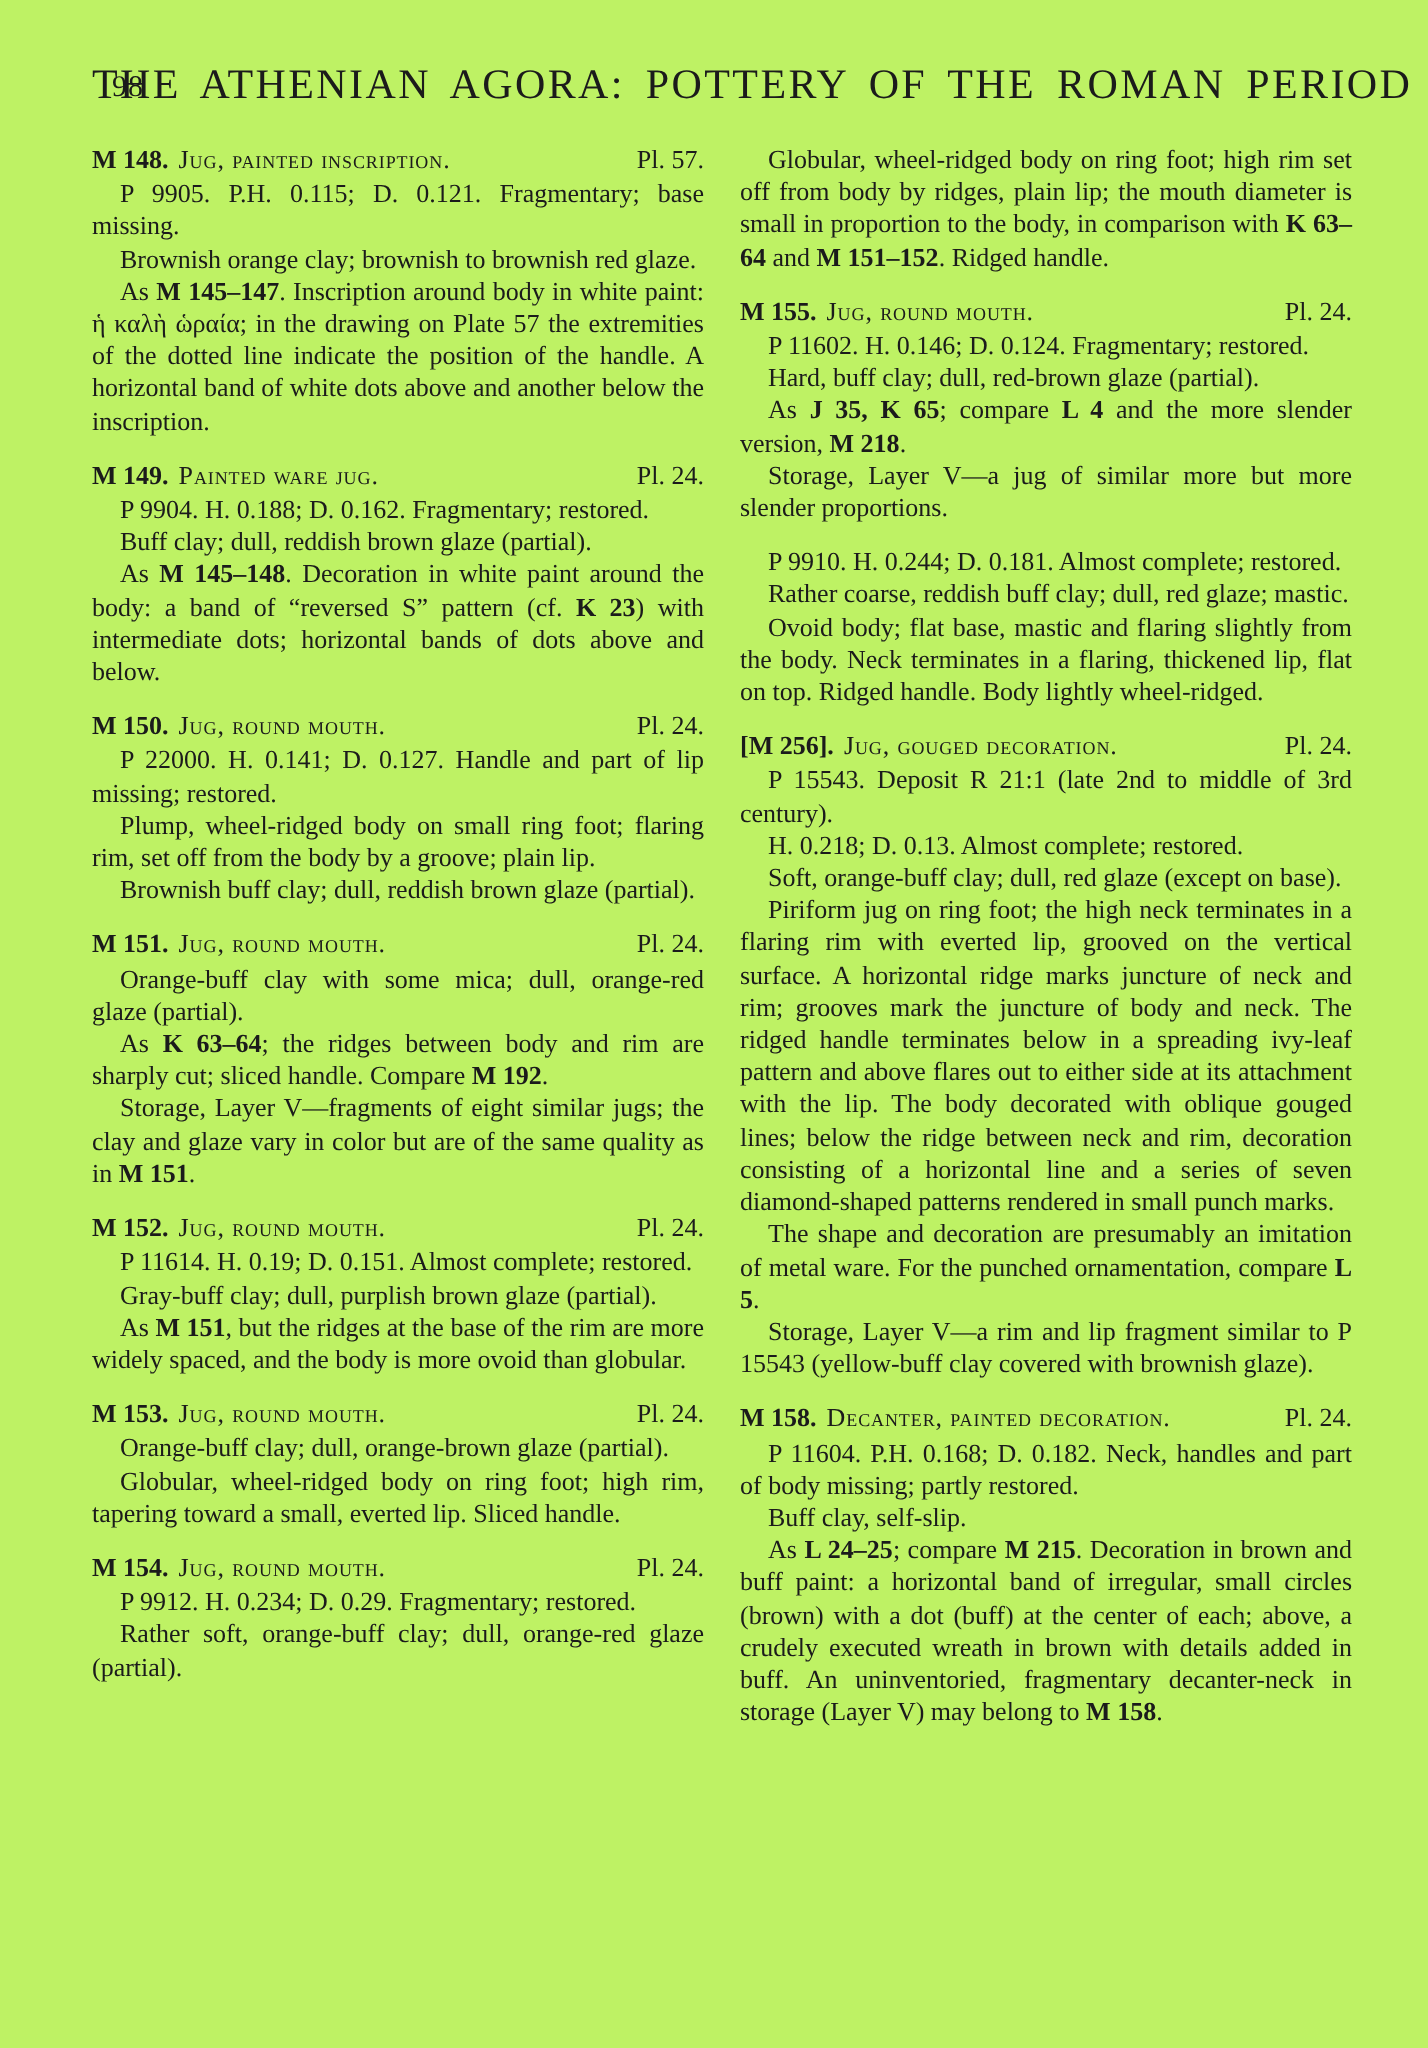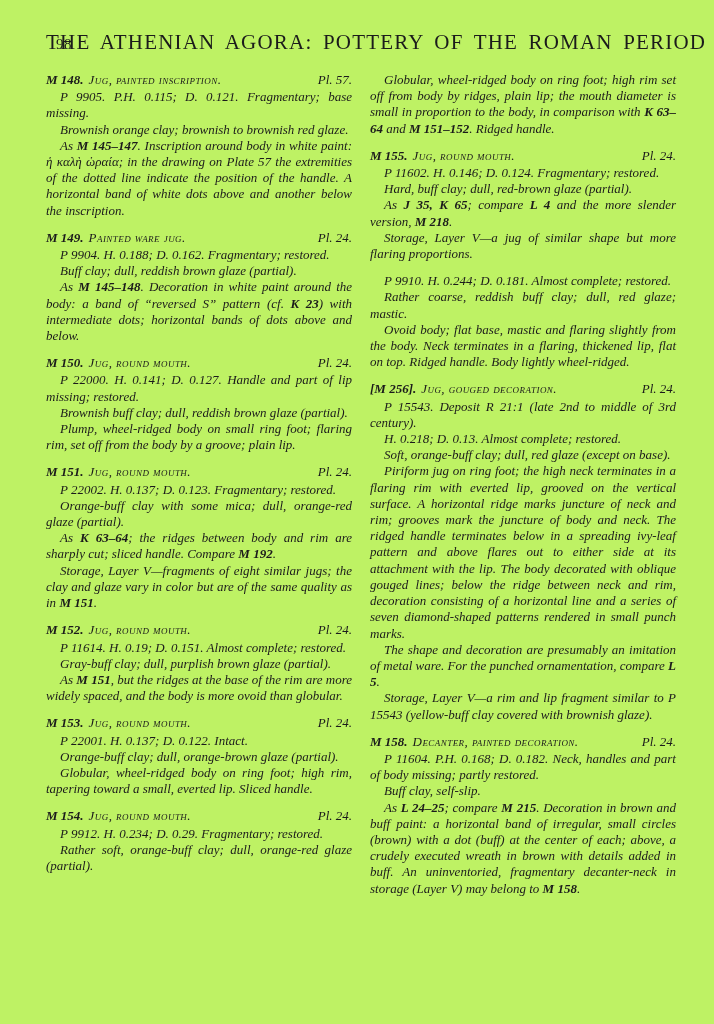--- a/index.html
+++ b/index.html
@@ -42,21 +42,21 @@
     white-space: nowrap;
   }
   .columns {
     display: flex;
     gap: 18px;
   }
   .column {
     width: 306px;
     text-align: justify;
   }
-  .entry { margin-top: 11px; font-style: italic; }
+  .entry { margin-top: 11px; }
   .column .entry:first-child { margin-top: 0; }
   .entry.continuation { margin-top: 0; }
   .entry-heading {
     display: flex;
     justify-content: space-between;
     align-items: baseline;
     margin-bottom: 1px;
   }
   .entry-id { font-weight: bold; white-space: nowrap; }
   .entry-title {
@@ -98,48 +98,46 @@
           <p class="para">P 9904. H. 0.188; D. 0.162. Fragmentary; restored.</p>
           <p class="para">Buff clay; dull, reddish brown glaze (partial).</p>
           <p class="para">As <b>M 145–148</b>. Decoration in white paint around the body: a band of “reversed S” pattern (cf. <b>K 23</b>) with intermediate dots; horizontal bands of dots above and below.</p>
         </section>
         <section class="entry">
           <div class="entry-heading">
             <span><span class="entry-id">M 150.</span><span class="entry-title">Jug, round mouth.</span></span>
             <span class="entry-plate">Pl. 24.</span>
           </div>
           <p class="para">P 22000. H. 0.141; D. 0.127. Handle and part of lip missing; restored.</p>
+          <p class="para">Plump, wheel-ridged body on small ring foot; flaring rim, set off from the body by a groove; plain lip.</p>
           <p class="para">Brownish buff clay; dull, reddish brown glaze (partial).</p>
-          <p class="para">Plump, wheel-ridged body on small ring foot; flaring rim, set off from the body by a groove; plain lip.</p>
         </section>
         <section class="entry">
           <div class="entry-heading">
             <span><span class="entry-id">M 151.</span><span class="entry-title">Jug, round mouth.</span></span>
             <span class="entry-plate">Pl. 24.</span>
           </div>
-          <p class="para">P 22002. H. 0.137; D. 0.123. Fragmentary; restored.</p>
           <p class="para">Orange-buff clay with some mica; dull, orange-red glaze (partial).</p>
           <p class="para">As <b>K 63–64</b>; the ridges between body and rim are sharply cut; sliced handle. Compare <b>M 192</b>.</p>
           <p class="para">Storage, Layer V—fragments of eight similar jugs; the clay and glaze vary in color but are of the same quality as in <b>M 151</b>.</p>
         </section>
         <section class="entry">
           <div class="entry-heading">
             <span><span class="entry-id">M 152.</span><span class="entry-title">Jug, round mouth.</span></span>
             <span class="entry-plate">Pl. 24.</span>
           </div>
           <p class="para">P 11614. H. 0.19; D. 0.151. Almost complete; restored.</p>
           <p class="para">Gray-buff clay; dull, purplish brown glaze (partial).</p>
           <p class="para">As <b>M 151</b>, but the ridges at the base of the rim are more widely spaced, and the body is more ovoid than globular.</p>
         </section>
         <section class="entry">
           <div class="entry-heading">
             <span><span class="entry-id">M 153.</span><span class="entry-title">Jug, round mouth.</span></span>
             <span class="entry-plate">Pl. 24.</span>
           </div>
-          <p class="para">P 22001. H. 0.137; D. 0.122. Intact.</p>
           <p class="para">Orange-buff clay; dull, orange-brown glaze (partial).</p>
           <p class="para">Globular, wheel-ridged body on ring foot; high rim, tapering toward a small, everted lip. Sliced handle.</p>
         </section>
         <section class="entry">
           <div class="entry-heading">
             <span><span class="entry-id">M 154.</span><span class="entry-title">Jug, round mouth.</span></span>
             <span class="entry-plate">Pl. 24.</span>
           </div>
           <p class="para">P 9912. H. 0.234; D. 0.29. Fragmentary; restored.</p>
           <p class="para">Rather soft, orange-buff clay; dull, orange-red glaze (partial).</p>
@@ -150,21 +148,21 @@
           <p class="para">Globular, wheel-ridged body on ring foot; high rim set off from body by ridges, plain lip; the mouth diameter is small in proportion to the body, in comparison with <b>K 63–64</b> and <b>M 151–152</b>. Ridged handle.</p>
         </section>
         <section class="entry">
           <div class="entry-heading">
             <span><span class="entry-id">M 155.</span><span class="entry-title">Jug, round mouth.</span></span>
             <span class="entry-plate">Pl. 24.</span>
           </div>
           <p class="para">P 11602. H. 0.146; D. 0.124. Fragmentary; restored.</p>
           <p class="para">Hard, buff clay; dull, red-brown glaze (partial).</p>
           <p class="para">As <b>J 35, K 65</b>; compare <b>L 4</b> and the more slender version, <b>M 218</b>.</p>
-          <p class="para">Storage, Layer V—a jug of similar shape but more flaring proportions.</p>
+          <p class="para">Storage, Layer V—a jug of similar more but more slender proportions.</p>
         </section>
         <section class="entry">
           <p class="para">P 9910. H. 0.244; D. 0.181. Almost complete; restored.</p>
           <p class="para">Rather coarse, reddish buff clay; dull, red glaze; mastic.</p>
           <p class="para">Ovoid body; flat base, mastic and flaring slightly from the body. Neck terminates in a flaring, thickened lip, flat on top. Ridged handle. Body lightly wheel-ridged.</p>
         </section>
         <section class="entry">
           <div class="entry-heading">
             <span><span class="entry-id">[M 256].</span><span class="entry-title">Jug, gouged decoration.</span></span>
             <span class="entry-plate">Pl. 24.</span>

